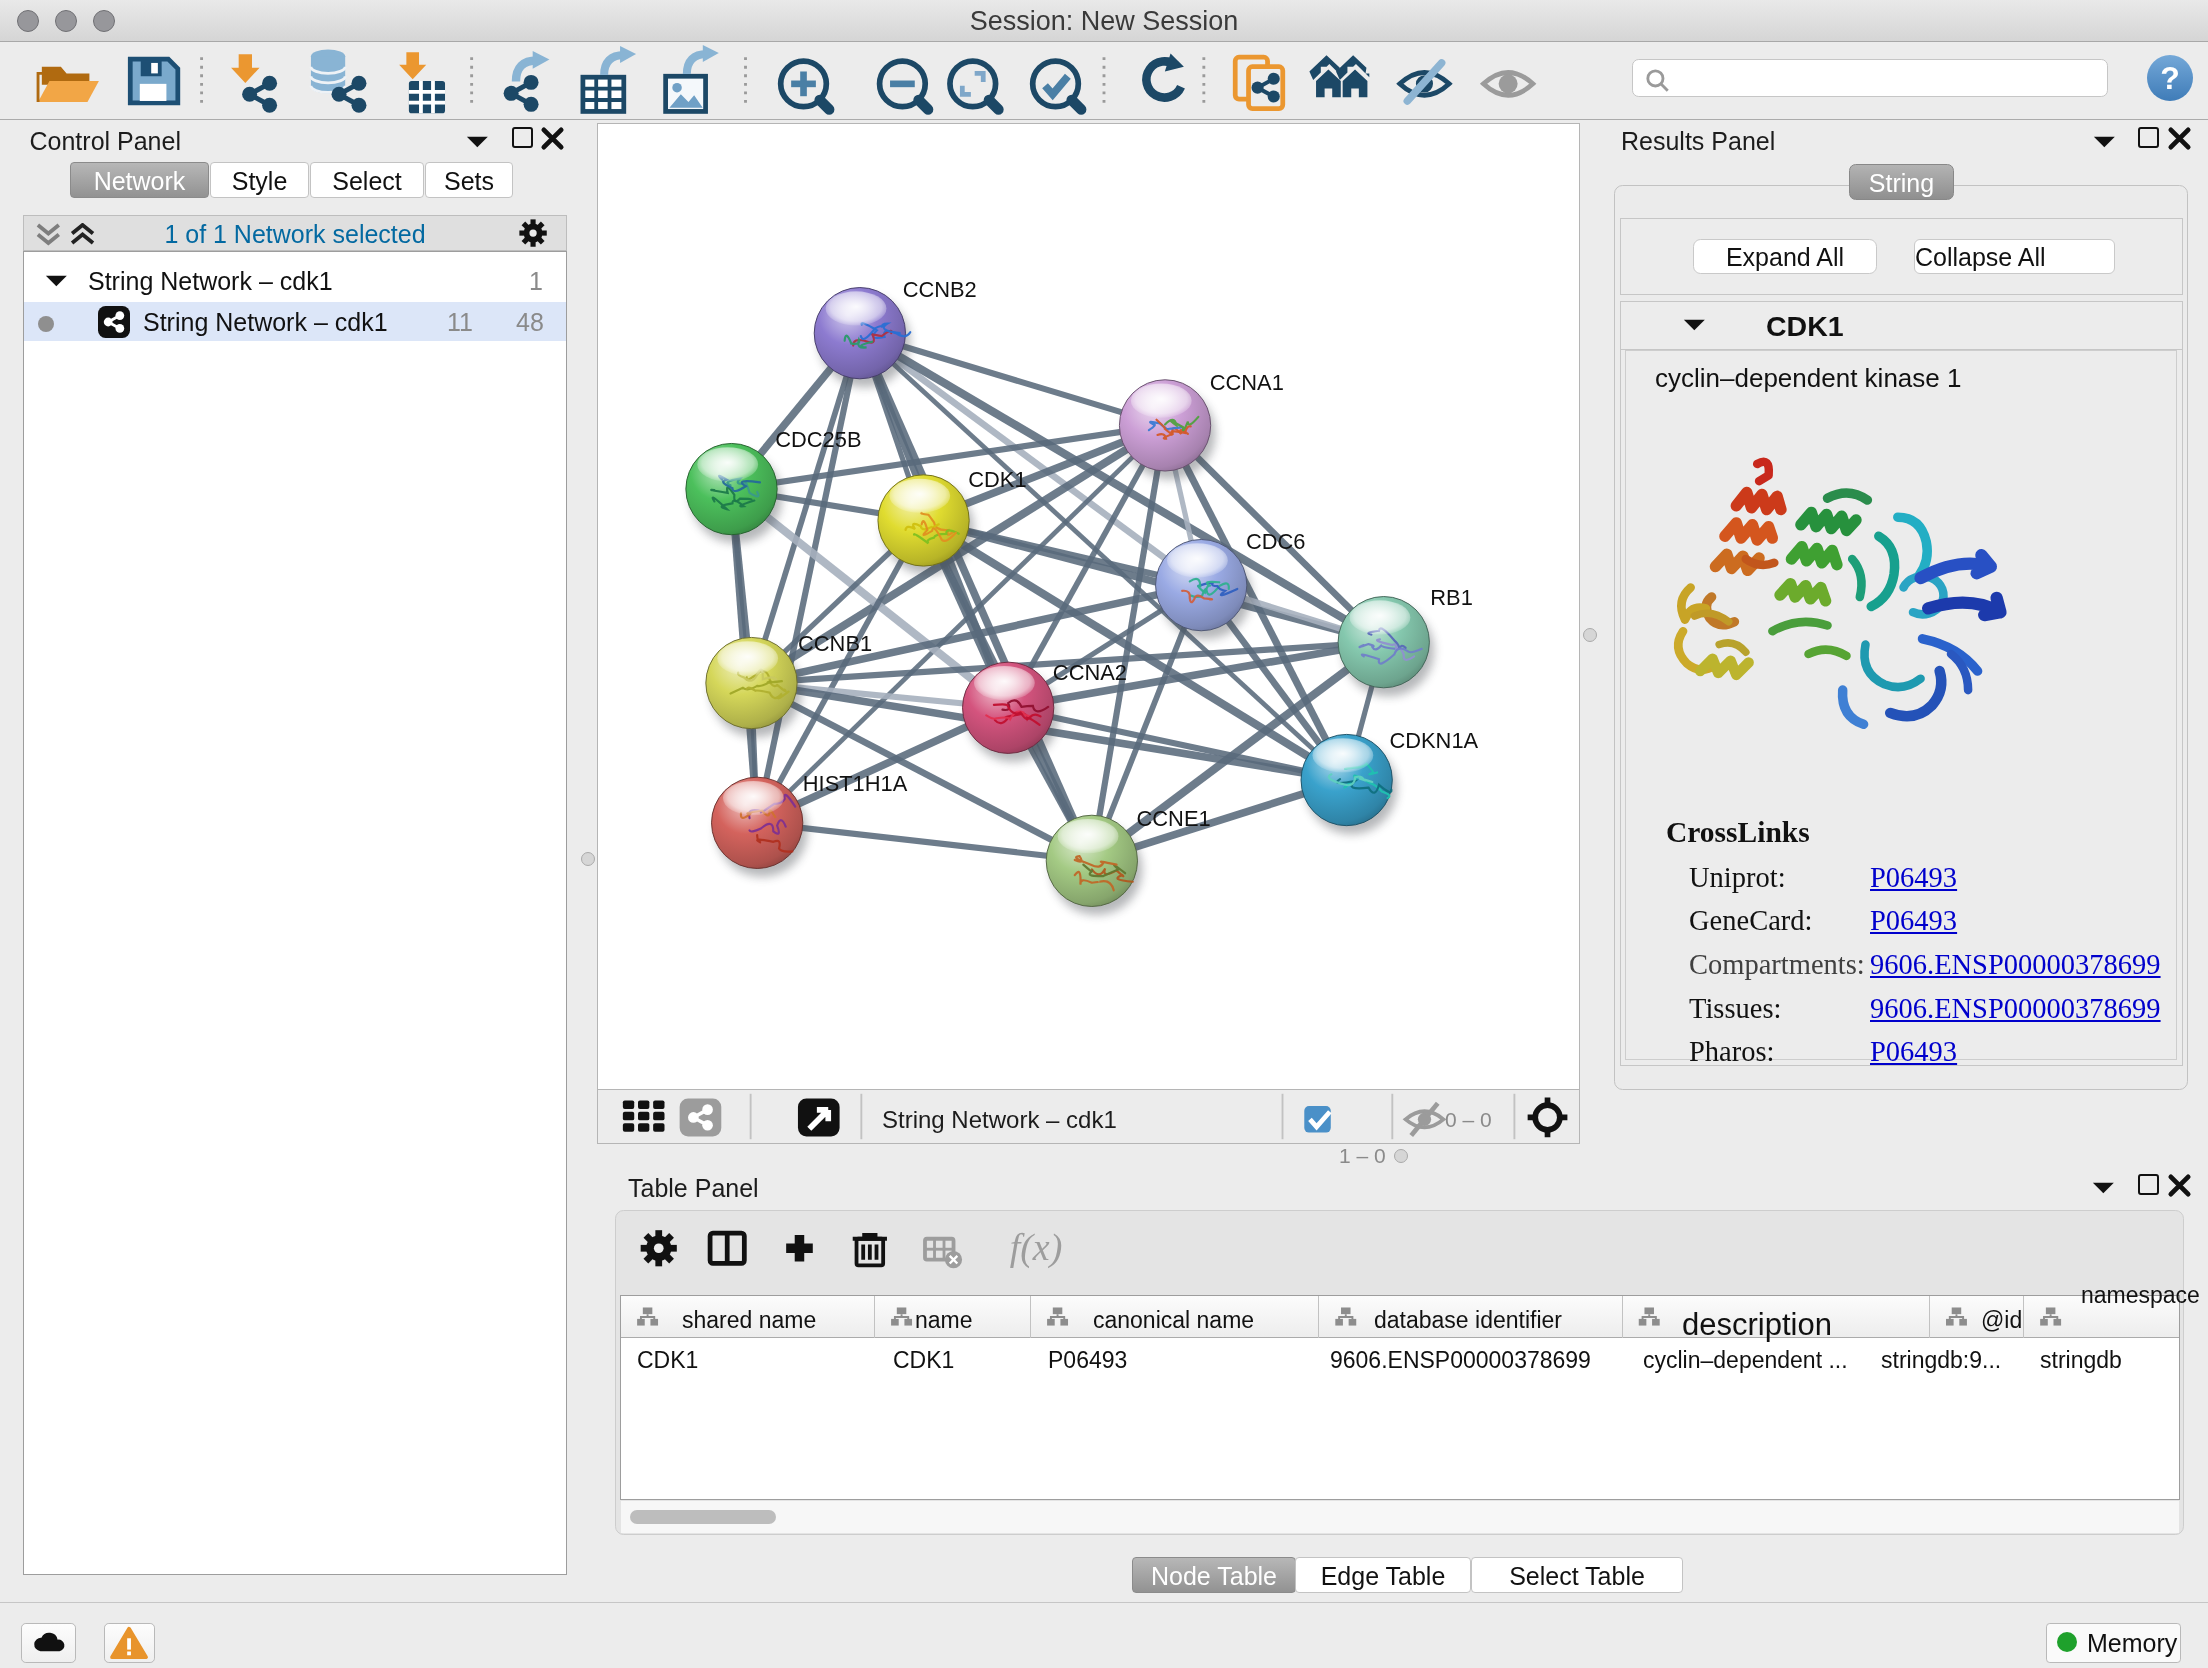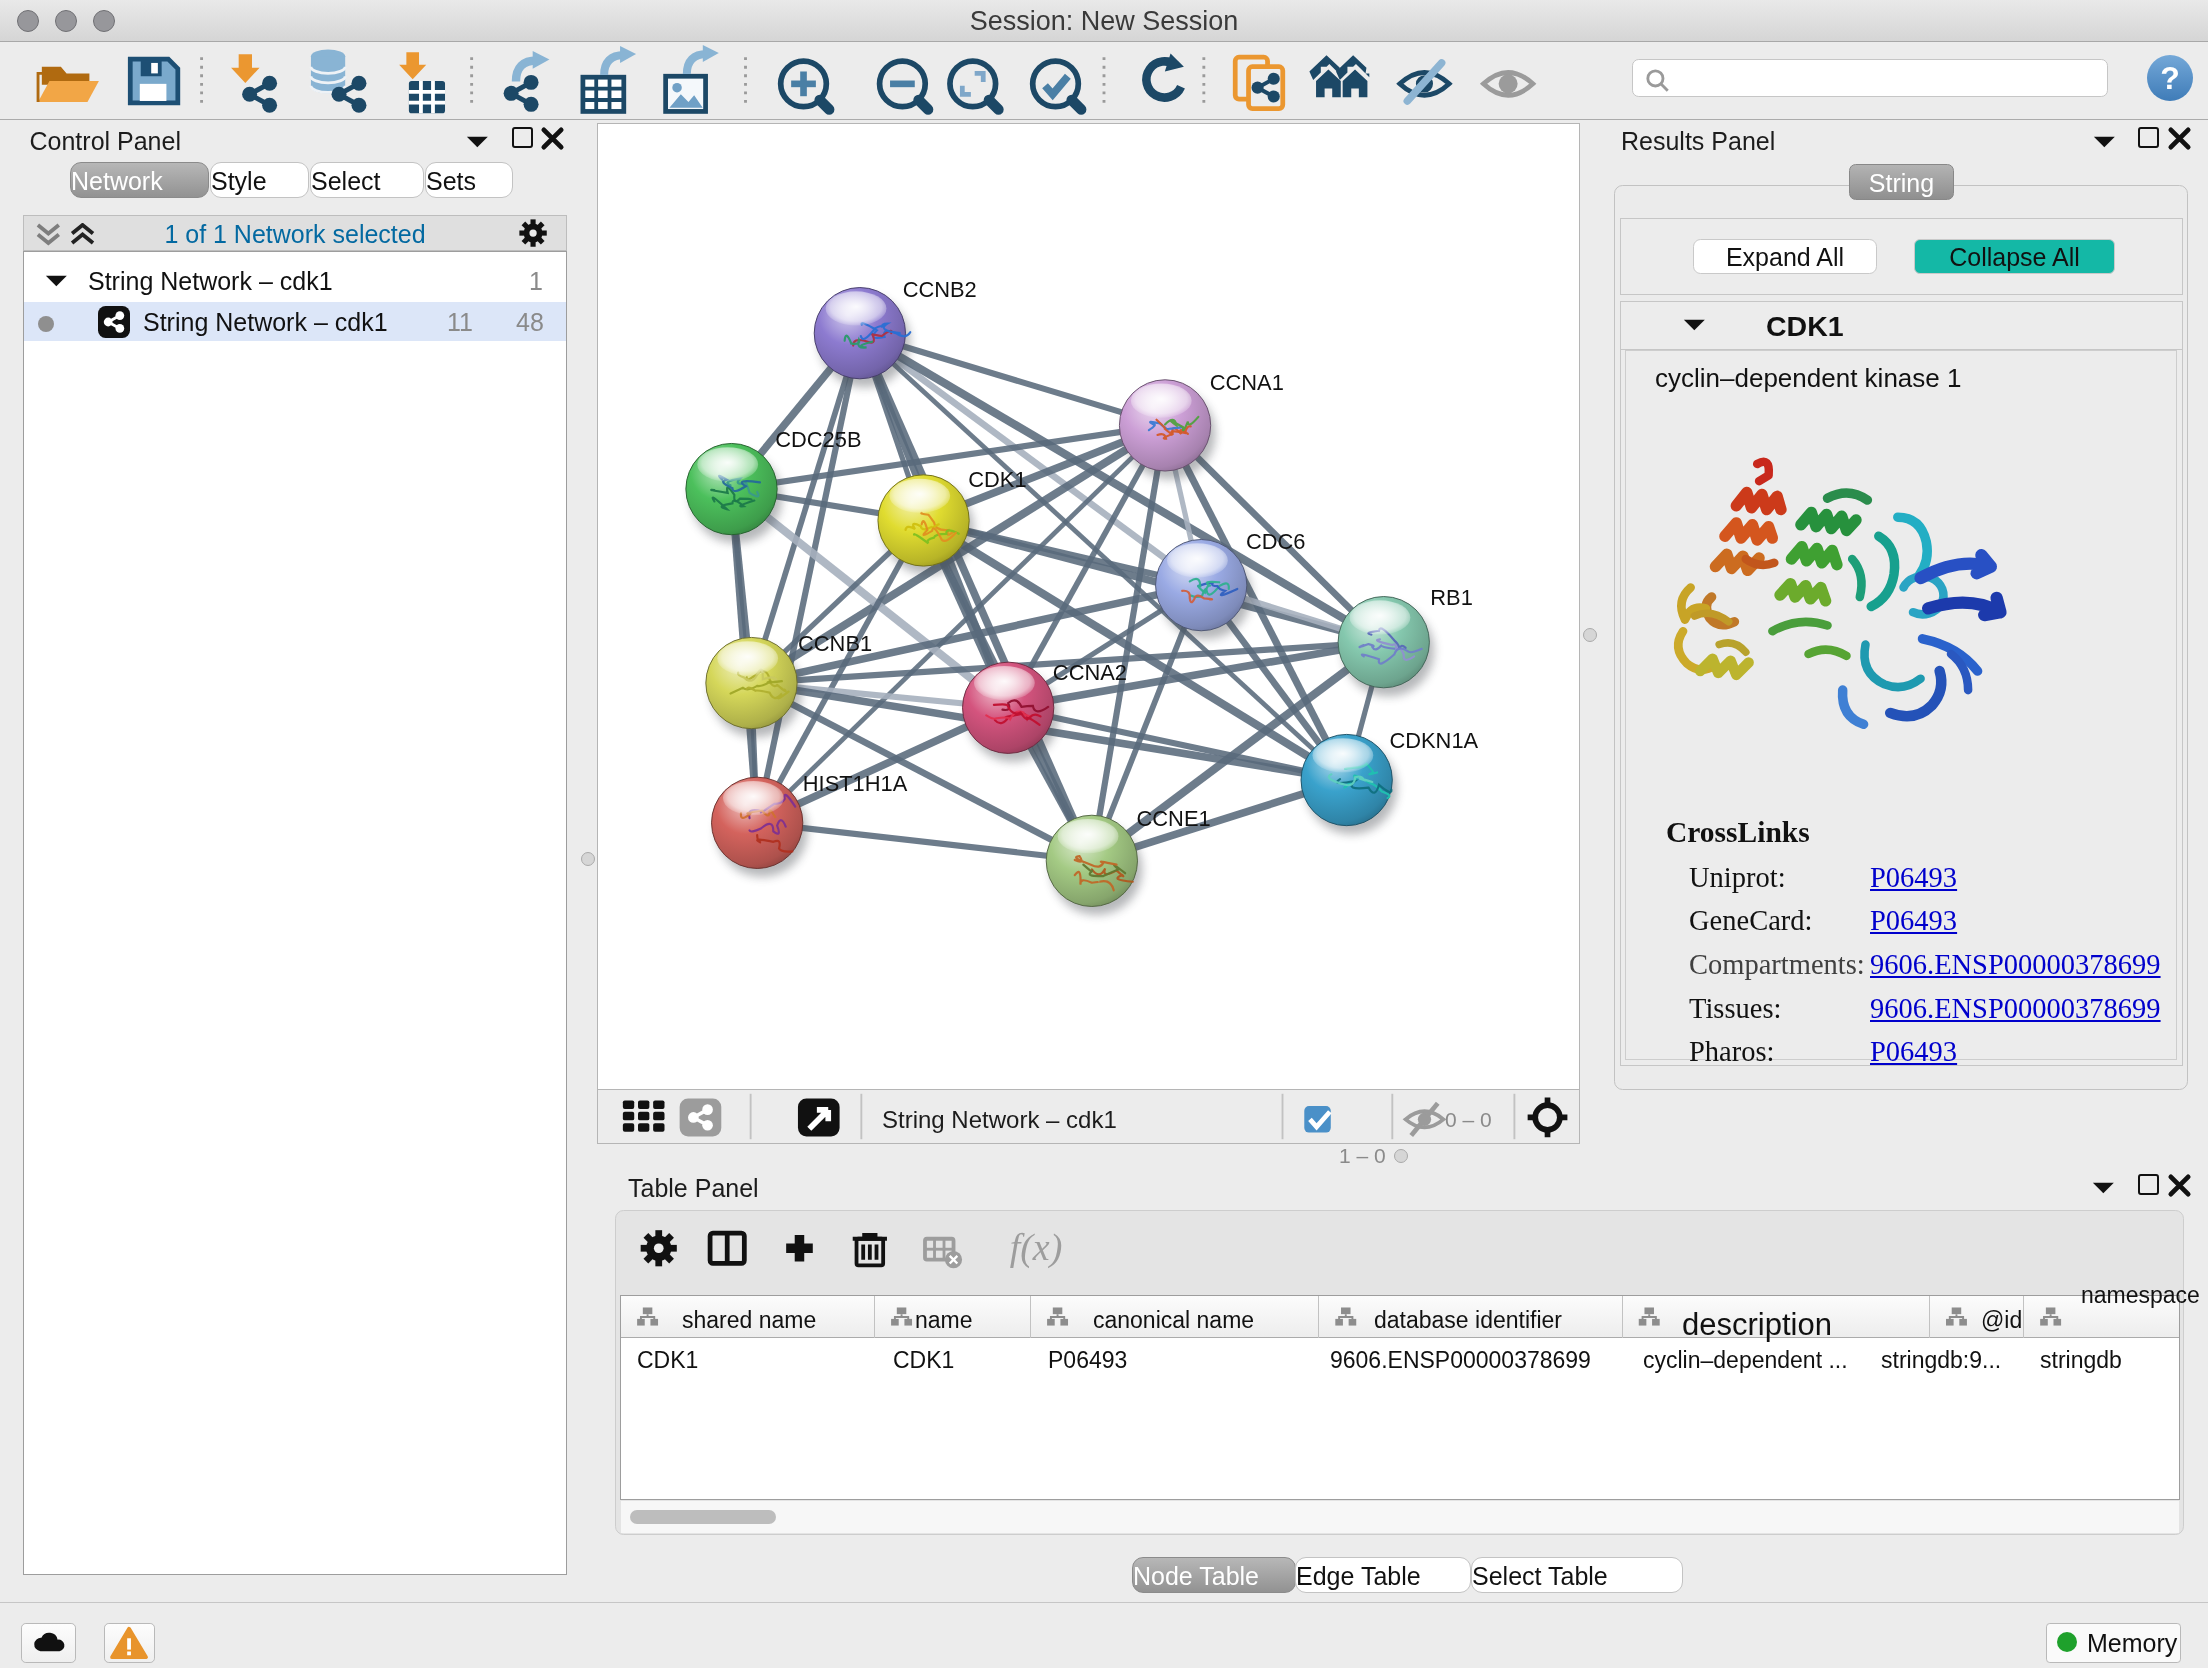--- a/index.html
+++ b/index.html
@@ -1,17 +1,17 @@
 <!DOCTYPE html>
 <html style="font-size:15px"><head><meta charset="utf-8"><style>
 *{margin:0;padding:0;box-sizing:border-box}
 html,body{width:2208px;height:1668px;background:#ececec;font-family:"Liberation Sans",sans-serif;overflow:hidden;position:relative}
 .abs{position:absolute}
 .panel-title{font-size:25px;color:#1c1c1c}
-.tab{position:absolute;height:36px;line-height:36px;text-align:left;font-size:25px;border:1px solid #c3c3c3;background:#fff;color:#111;border-radius:11px}
+.tab{position:absolute;height:36px;line-height:36px;text-align:center;font-size:25px;border:1px solid #c3c3c3;background:#fff;color:#111;border-radius:4px}
 .tab.sel{background:linear-gradient(#b7b7b7,#929292);color:#fff;border-color:#8b8b8b}
 .gray-num{color:#8a8a8a}
 </style></head><body>
 <div class="abs" style="left:0;top:0;width:2208px;height:42px;background:linear-gradient(#e9e9e9,#d5d5d5);border-bottom:1px solid #a8a8a8"></div>
 <div class="abs" style="left:17px;top:9.5px;width:22px;height:22px;border-radius:50%;background:#97979b;border:1px solid #707074"></div>
 <div class="abs" style="left:55px;top:9.5px;width:22px;height:22px;border-radius:50%;background:#97979b;border:1px solid #707074"></div>
 <div class="abs" style="left:93px;top:9.5px;width:22px;height:22px;border-radius:50%;background:#97979b;border:1px solid #707074"></div>
 <div class="abs" style="left:0;top:5.7px;width:2208px;text-align:center;font-size:27px;color:#3a3a3a">Session: New Session</div>
 <div class="abs" style="left:0;top:42px;width:2208px;height:78px;background:#ececec;border-bottom:1px solid #ababab"></div>
 <svg width="2208" height="78" style="position:absolute;left:0;top:42px" viewBox="0 0 2322 82">
@@ -410,21 +410,21 @@
     <path d="M2 4 l11 11 11-11 z" fill="#111"></path>
   </svg>
 <div class="abs" style="left:2138px;top:127px;width:21px;height:21px;border:2.9px solid #111;border-radius:2.9px"></div>
 <svg class="abs" style="left:2167px;top:126px" width="25" height="25" viewBox="0 0 26 26">
     <path d="M4 4 L22 22 M22 4 L4 22" stroke="#111" stroke-width="5" stroke-linecap="round"></path>
   </svg>
 <div class="abs" style="left:1614px;top:185px;width:574px;height:905px;background:#ebebeb;border:1px solid #c2c2c2;border-radius:8.6px"></div>
 <div class="abs" style="left:1849px;top:164px;width:105px;height:36px;border-radius:6.7px;background:linear-gradient(#b3b3b3,#8f8f8f);color:#fff;font-size:25px;text-align:center;line-height:36px;border:1px solid #888">String</div>
 <div class="abs" style="left:1620px;top:218px;width:563px;height:77px;border:1px solid #c6c6c6;background:#ececec"></div>
 <div class="abs" style="left:1693px;top:239px;width:184px;height:35px;background:#fff;border:1px solid #c9c9c9;border-radius:7.6px;font-size:25px;text-align:center;line-height:34px;color:#111">Expand All</div>
-<div class="abs" style="left:1914px;top:239px;width:201px;height:35px;background:#14b8a6;border:1px solid #c9c9c9;border-radius:6px;font-size:25px;text-align:center;line-height:34px;color:#111">Collapse All</div>
+<div class="abs" style="left:1914px;top:239px;width:201px;height:35px;background:#ffffff;border:1px solid #c9c9c9;border-radius:6px;font-size:25px;text-align:left;line-height:34px;color:#111">Collapse All</div>
 <div class="abs" style="left:1620px;top:301px;width:563px;height:765px;border:1px solid #c6c6c6;background:#ececec"></div>
 <div class="abs" style="left:1620px;top:301px;width:563px;height:49px;border-bottom:1px solid #c6c6c6"></div>
 <svg class="abs" style="left:1682px;top:316px" width="28.5" height="19" viewBox="0 0 30 20">
     <path d="M2 4 l11 11 11-11 z" fill="#111"></path>
   </svg>
 <div class="abs" style="left:1766px;top:310px;font-size:28.5px;font-weight:bold;color:#111">CDK1</div>
 <div class="abs" style="left:1625px;top:350px;width:552px;height:710px;border:1px solid #cdcdcd;background:#ececec"></div>
 <div class="abs" style="left:1655px;top:363px;font-size:26px;color:#111">cyclin–dependent kinase 1</div>
 <svg width="380" height="323" style="position:absolute;left:1666px;top:445px" viewBox="0 0 400 340">
     <path d="M96 20 q14 -8 12 12 l-10 6" fill="none" stroke="#c8281c" stroke-width="9" stroke-linecap="round" stroke-linejoin="round"></path>

